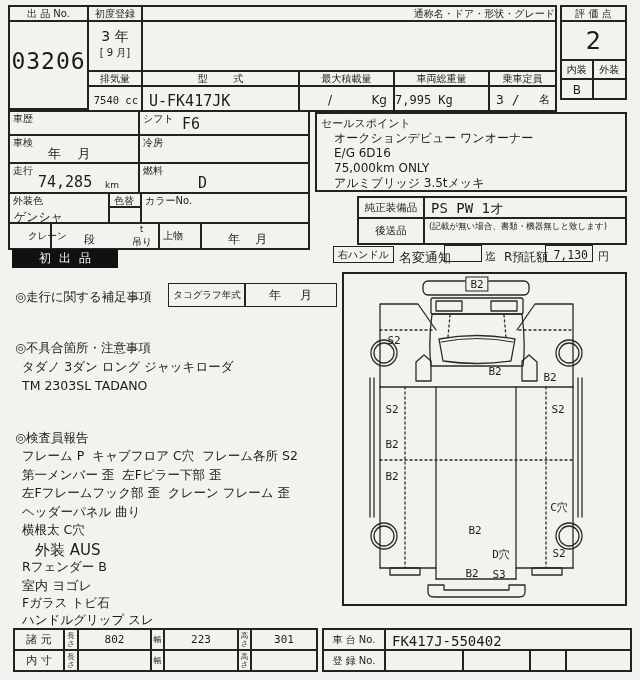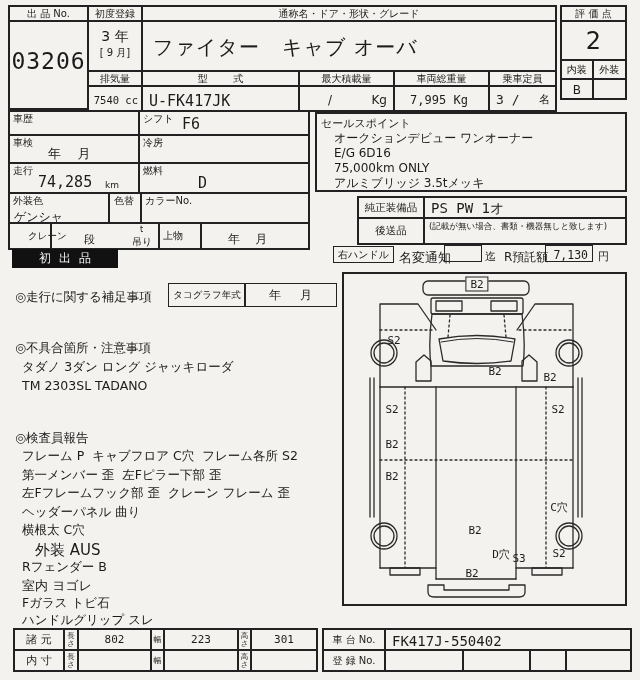--- a/index.html
+++ b/index.html
@@ -37,22 +37,21 @@
     <div class="vcenter mono" style="height:78px;font-size:23px;letter-spacing:1px">03206</div>
   </div>
 
   <div class="c" style="left:87px;top:5px;width:56px;height:67px">
     <div class="hdr">初度登録</div>
     <div style="text-align:center;font-size:14px;padding-top:6px" class="pre">3 年</div>
     <div style="text-align:center;font-size:10px" class="pre">[ 9 月]</div>
   </div>
 
   <div class="c" style="left:141px;top:5px;width:416px;height:67px">
-    <div class="hdr" style="text-align:center;padding-left:0">通称名・ドア・形状・グレード</div>
-    <div class="pre" style="font-size:20px;padding:12px 0 0 10px;letter-spacing:1px">ファイター   キャブ オーバ</div>
+    <div class="hdr" style="text-align:right;padding-left:0">通称名・ドア・形状・グレード</div>
   </div>
 
   <div class="c" style="left:87px;top:70px;width:56px;height:42px">
     <div class="hdr">排気量</div>
     <div class="mono" style="font-size:10.5px;text-align:right;padding:7px 3px 0 0">7540 cc</div>
   </div>
 
   <div class="c" style="left:141px;top:70px;width:159px;height:42px">
     <div class="hdr">型        式</div>
     <div class="mono" style="font-size:15px;padding:5px 0 0 6px">U-FK417JK</div>
@@ -61,21 +60,21 @@
   <div class="c" style="left:298px;top:70px;width:97px;height:42px">
     <div class="hdr">最大積載量</div>
     <div style="display:flex;justify-content:space-between;font-size:12px;padding:6px 6px 0 28px">
       <span>/</span>
       <span>Kg</span>
     </div>
   </div>
 
   <div class="c" style="left:393px;top:70px;width:97px;height:42px">
     <div class="hdr">車両総重量</div>
-    <div class="mono" style="font-size:12px;text-align:center;padding:6px 5px 0 0">7,995 Kg</div>
+    <div class="mono" style="font-size:12px;text-align:left;padding:6px 5px 0 0">7,995 Kg</div>
   </div>
 
   <div class="c" style="left:488px;top:70px;width:69px;height:42px">
     <div class="hdr">乗車定員</div>
     <div style="display:flex;justify-content:space-between;font-size:13px;padding:5px 5px 0 6px">
       <span class="mono">3 /</span>
       <span style="font-size:11px">名</span>
     </div>
   </div>
 
@@ -115,21 +114,21 @@
   </div>
   <div class="c" style="left:138px;top:162px;width:172px;height:32px">
     <span class="lbl">燃料</span>
     <span class="txt mono" style="left:58px;top:10px;font-size:15px">D</span>
   </div>
 
   <div class="c" style="left:8px;top:192px;width:102px;height:32px">
     <span class="lbl">外装色</span>
     <span class="txt" style="left:4px;top:15px;font-size:12px">ゲンシャ</span>
   </div>
-  <div class="c" style="left:108px;top:192px;width:34px;height:32px">
+  <div class="c" style="left:108px;top:192px;width:34px;height:16px">
     <span class="lbl" style="left:4px">色替</span>
   </div>
   <div class="c" style="left:140px;top:192px;width:170px;height:32px">
     <span class="lbl">カラーNo.</span>
   </div>
 
   <div class="c" style="left:8px;top:222px;width:44px;height:28px">
     <span class="lbl" style="top:6px;left:18px;font-size:9.5px">クレーン</span>
   </div>
   <div class="c" style="left:50px;top:222px;width:110px;height:28px">
@@ -241,21 +240,21 @@
       <span class="diag-label" style="left: 206px; top: 103px;">B2</span>
       <span class="diag-label" style="left: 48px; top: 135px;">S2</span>
       <span class="diag-label" style="left: 48px; top: 170px;">B2</span>
       <span class="diag-label" style="left: 48px; top: 202px;">B2</span>
       <span class="diag-label" style="left: 214px; top: 135px;">S2</span>
       <span class="diag-label" style="left: 215px; top: 233px;">C穴</span>
       <span class="diag-label" style="left: 215px; top: 279px;">S2</span>
       <span class="diag-label" style="left: 131px; top: 256px;">B2</span>
       <span class="diag-label" style="left: 157px; top: 280px;">D穴</span>
       <span class="diag-label" style="left: 128px; top: 299px;">B2</span>
-      <span class="diag-label" style="left: 155px; top: 284px; margin-left: 20px;">S3</span>
+      <span class="diag-label" style="left: 155px; top: 300px;">S3</span>
     </div>
 
   <span class="txt" style="left:15px;top:340px;font-size:12.5px">◎不具合箇所・注意事項</span>
   <span class="txt" style="left:22px;top:359px;font-size:12.5px">タダノ 3ダン ロング ジャッキローダ</span>
   <span class="txt" style="left:22px;top:378px;font-size:12.5px">TM 2303SL TADANO</span>
 
   <span class="txt" style="left:15px;top:430px;font-size:12.5px">◎検査員報告</span>
   <span class="txt" style="left:22px;top:448px;font-size:12.5px">フレーム P  キャブフロア C穴  フレーム各所 S2</span>
   <span class="txt" style="left:22px;top:467px;font-size:12.5px">第一メンバー 歪  左Fピラー下部 歪</span>
   <span class="txt" style="left:22px;top:485px;font-size:12.5px">左Fフレームフック部 歪  クレーン フレーム 歪</span>

